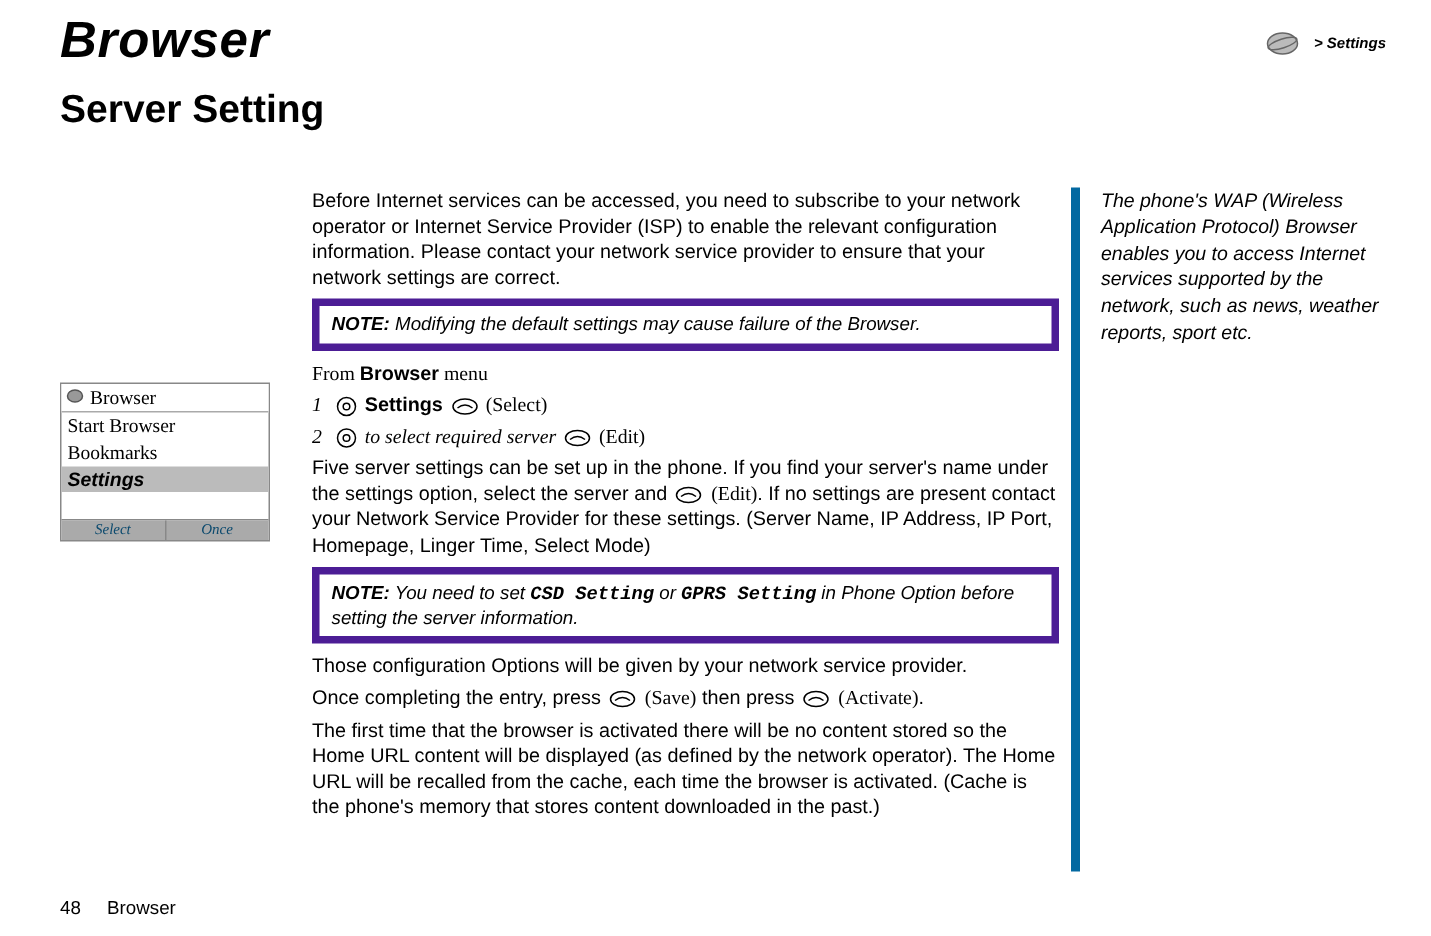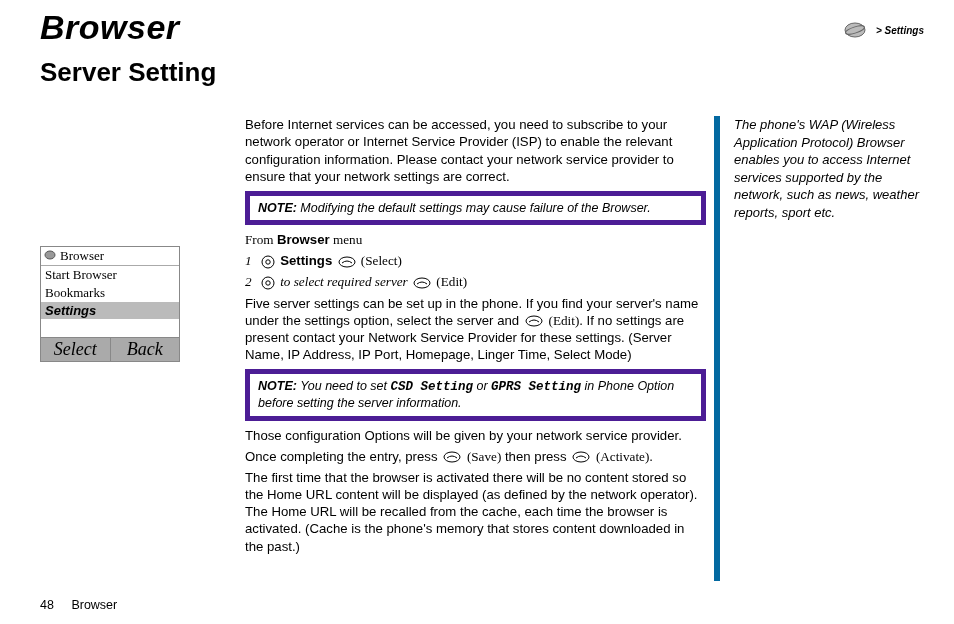--- a/index.html
+++ b/index.html
@@ -58,21 +58,21 @@
   .section-heading {
     grid-column: 1 / 3;
     font-family: "Arial Black", Arial, sans-serif;
     font-weight: 900;
     font-size: 26px;
     margin-top: 6px;
     margin-bottom: 6px;
   }
 
   .left-col { grid-column: 1; }
-  .mid-col { grid-column: 2; font-size: 13.2px; line-height: 1.3; margin-left: 37px; }
+  .mid-col { grid-column: 2; font-size: 13.2px; line-height: 1.3; }
   .right-col {
     grid-column: 3;
     font-style: italic;
     font-size: 13px;
     line-height: 1.35;
   }
 
   .mid-col p { margin-bottom: 4px; }
 
   .note-box {
@@ -128,25 +128,25 @@
   }
   .phone-spacer { height: 18px; }
   .phone-softkeys {
     display: flex;
     border-top: 1px solid #888;
   }
   .phone-softkeys > div {
     flex: 1;
     text-align: center;
     background: #aaa;
-    color: #000000;
+    color: #0c4a6e;
     font-family: Georgia, serif;
     font-style: italic;
     padding: 1px 0;
-    font-size: 18px;
+    font-size: 10px;
   }
   .phone-softkeys > div + div { border-left: 1px solid #888; }
 
   .footer {
     position: absolute;
     bottom: 12px;
     left: 40px;
     font-size: 12.5px;
   }
   .footer .pnum { margin-right: 14px; }
@@ -182,21 +182,21 @@
             </svg>
         </span>
         <span>Browser</span>
       </div>
       <div class="phone-row">Start Browser</div>
       <div class="phone-row">Bookmarks</div>
       <div class="phone-row selected">Settings</div>
       <div class="phone-spacer"></div>
       <div class="phone-softkeys">
         <div>Select</div>
-        <div>Back</div>
+        <div>Once</div>
       </div>
     </div>
   </div>
 
   <div class="mid-col">
     <p>Before Internet services can be accessed, you need to subscribe to your network operator or Internet Service Provider (ISP) to enable the relevant configuration information. Please contact your network service provider to ensure that your network settings are correct.</p>
 
     <div class="note-box">
       <span class="note-label">NOTE:</span><span class="note-body"> Modifying the default settings may cause failure of the Browser.</span>
     </div>

